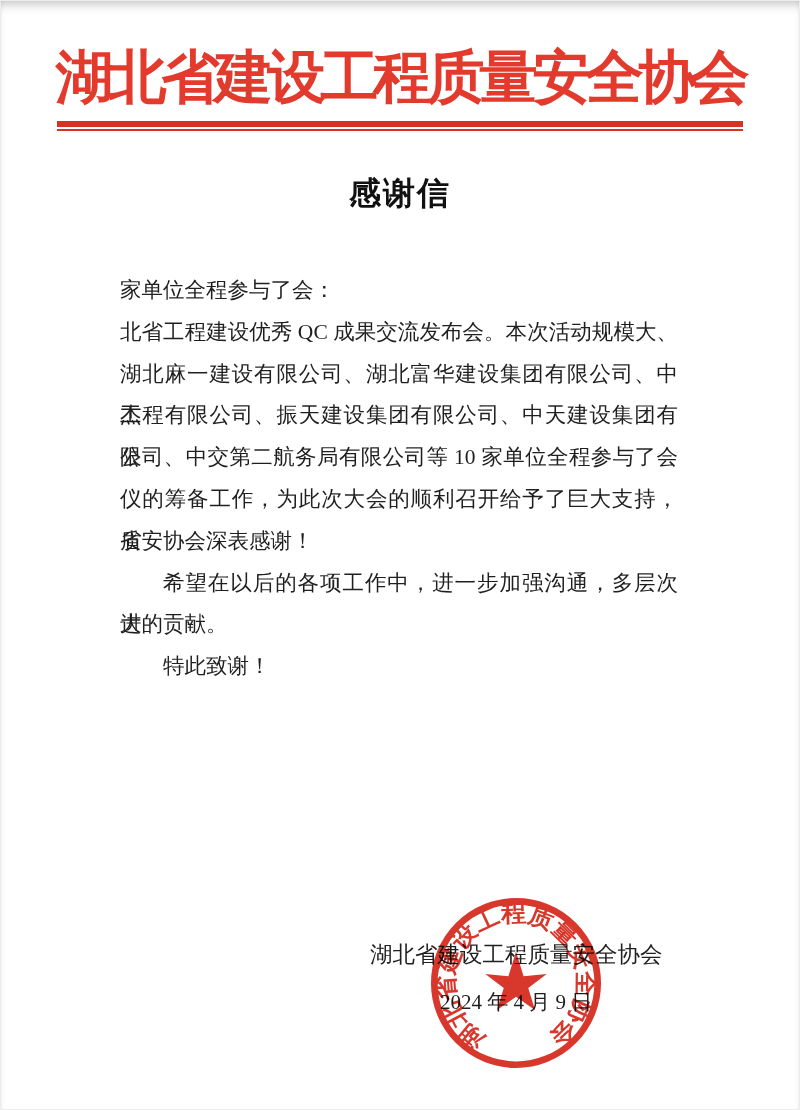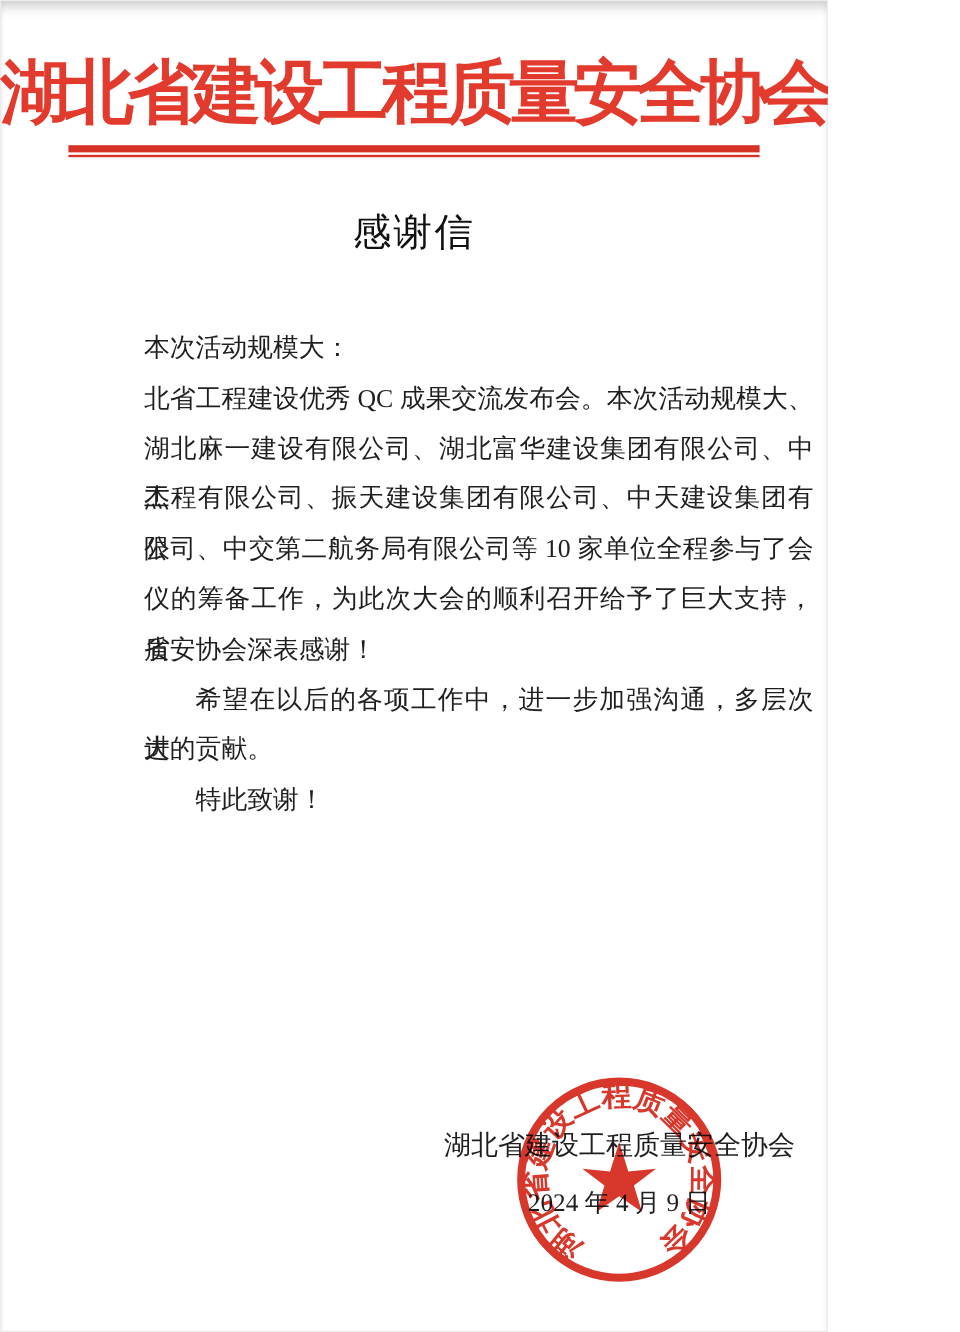--- a/index.html
+++ b/index.html
@@ -1,20 +1,20 @@
 <!DOCTYPE html>
 <html><head>
 <meta charset="utf-8">
 <style>
   html, body { margin: 0; padding: 0; background: #ffffff; }
   body { width: 800px; height: 1110px; font-family: "Liberation Serif", serif; }
 
   .page {
     position: relative;
-    width: 690px;
+    width: 800px;
     height: 1110px;
     background: #ffffff;
     overflow: hidden;
     box-shadow: inset 0 0 0 1px #ececec,
                 inset 0 14px 12px -11px rgba(0,0,0,0.28),
                 inset 4px 0 6px -5px rgba(0,0,0,0.18),
                 inset -4px 0 6px -5px rgba(0,0,0,0.18);
   }
 
   
@@ -42,21 +42,21 @@
     background: #d63226;
   }
 
   
   .doc-title {
     position: absolute;
     top: 172px; left: 0; right: 0;
     text-align: center;
     color: #111111;
     font-size: 32px;
-    font-weight: normal;
+    font-weight: bold;
     letter-spacing: 2px;
   }
 
   
   .body-text {
     position: absolute;
     top: 270px;
     left: 120px;
     width: 558px;
     color: #1f1f1f;
@@ -114,21 +114,21 @@
 <div class="page">
 
   <div class="letterhead-title">湖北省建设工程质量安全协会</div>
 
   <div class="rule-thick"></div>
   <div class="rule-thin"></div>
 
   <div class="doc-title">感谢信</div>
 
   <div class="body-text">
-    <div class="line">本次活动规模大：</div>
+    <div class="line">家单位全程参与了会：</div>
     <div class="line jst">北省工程建设优秀 QC 成果交流发布会。本次活动规模大、</div>
     <div class="line jst">湖北麻一建设有限公司、湖北富华建设集团有限公司、中杰</div>
     <div class="line jst">工程有限公司、振天建设集团有限公司、中天建设集团有限</div>
     <div class="line jst">公司、中交第二航务局有限公司等 10 家单位全程参与了会</div>
     <div class="line jst">仪的筹备工作，为此次大会的顺利召开给予了巨大支持，省</div>
     <div class="line">质安协会深表感谢！</div>
     <div class="line jst ind">希望在以后的各项工作中，进一步加强沟通，多层次进</div>
     <div class="line">大的贡献。</div>
     <div class="line ind">特此致谢！</div>
   </div>

